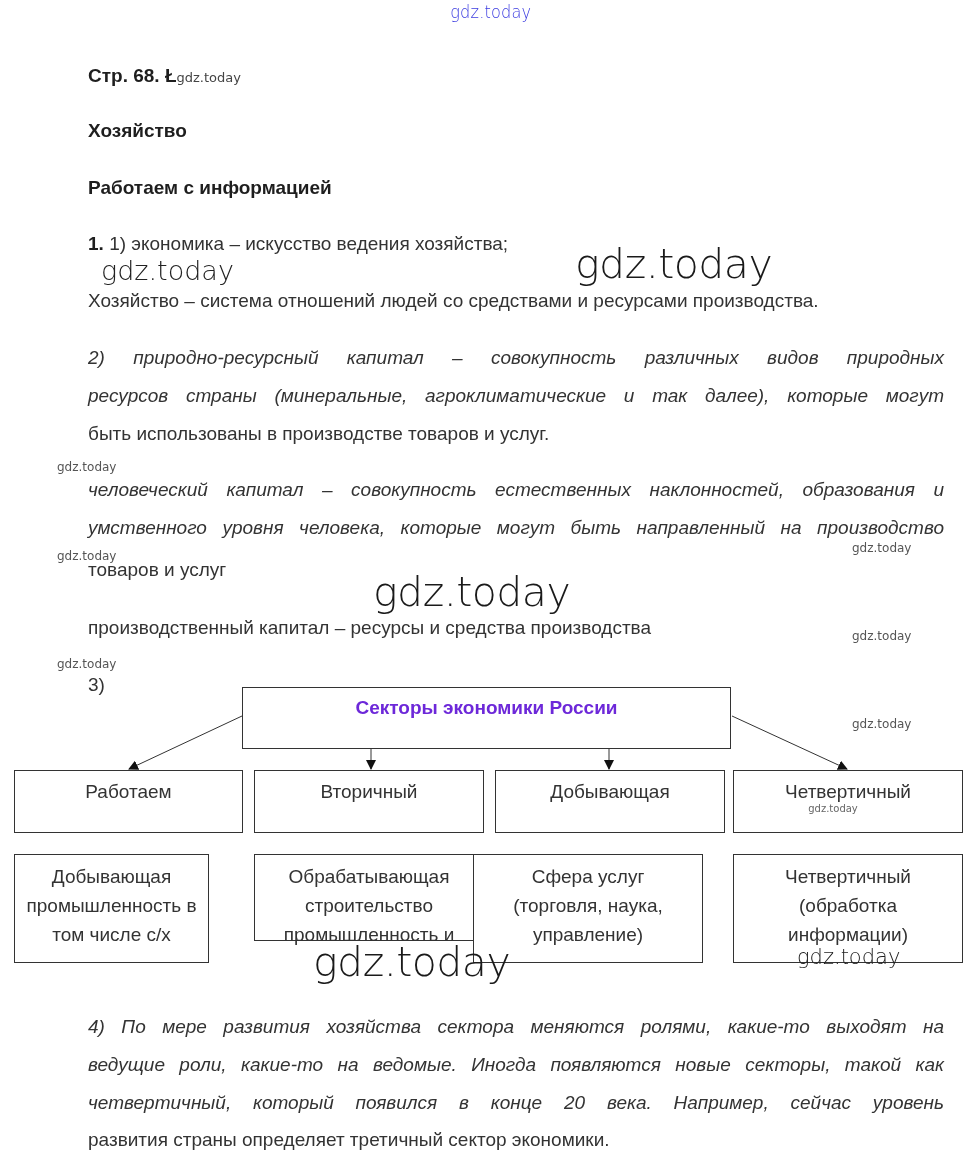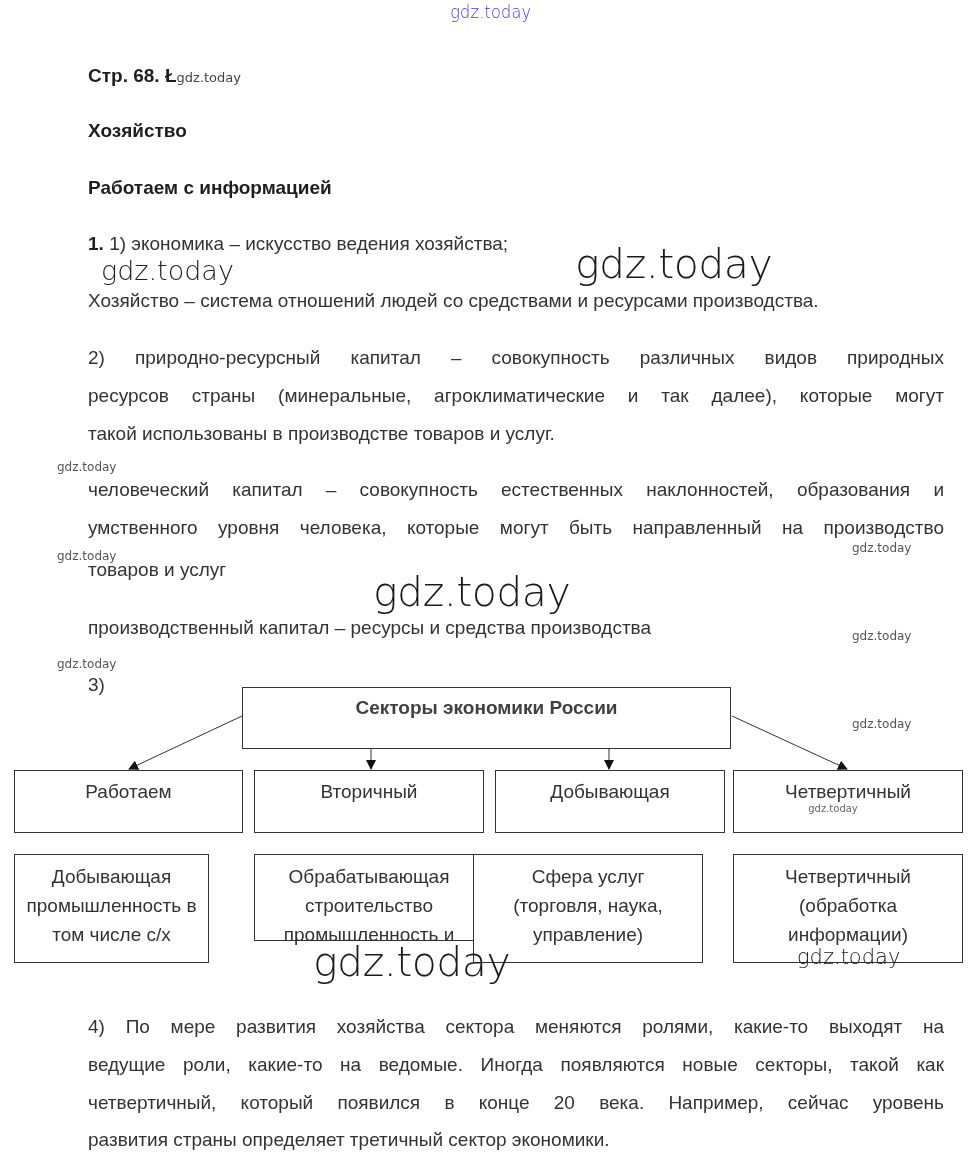--- a/index.html
+++ b/index.html
@@ -7,23 +7,23 @@
     width: 977px; height: 1165px; position: relative; overflow: hidden;
     font-family: "Liberation Sans", sans-serif; color: #222;
   }
   .abs { position: absolute; }
   .wm-top { left: 448px; top: 2px; font-size: 17px; color: #3b3be0; letter-spacing: 0.2px; font-family: "DejaVu Sans", sans-serif; font-weight: 300; transform: scaleX(0.95); }
   .h { font-weight: bold; font-size: 19px; color: #1e1e1e; }
   .wm-small { font-size: 12px; color: #555; font-family: "DejaVu Sans", sans-serif; }
   .wm-mid { font-size: 27px; color: #222; font-family: "DejaVu Sans", sans-serif; font-weight: 300; }
   .wm-big { font-size: 41px; color: #1a1a1a; font-family: "DejaVu Sans", sans-serif; font-weight: 300; letter-spacing: -0.5px; }
   .p { font-size: 19px; color: #333; line-height: 38px; }
-  .just { text-align: justify; text-align-last: justify; }
+  .just { text-align: justify; text-align-last: justify; font-style: italic; }
   .box { position: absolute; border: 1px solid #333; background: #fff; box-sizing: border-box; text-align: center; font-size: 19px; color: #333; }
-  .box-title { font-weight: bold; font-size: 19px; color: #404040; }
+  .box-title { font-weight: bold; font-size: 19px; color: #6d28d9; }
   .desc { line-height: 29px; padding-top: 7px; }
   svg.arrows { position: absolute; left: 0; top: 0; }
 </style>
 </head>
 <body>
 
 <div class="abs wm-top" style="color: rgb(59, 59, 224);">gdz.today</div>
 
 <div class="abs h" style="left:88px; top:65px;text-align:center;">
   <span>Стр. 68.</span>
@@ -35,21 +35,21 @@
 <div class="abs p" style="left:88px; top:225px; line-height:38px;">
   <b style="color:#1e1e1e;">1.</b>
   <span>1) экономика – искусство ведения хозяйства;</span>
 </div>
 <div class="abs wm-mid" style="left:101px; top:255px;">gdz.today</div>
 <div class="abs wm-big" style="left:575px; top:240px;">gdz.today</div>
 <div class="abs p" style="left:88px; top:282px;">Хозяйство – система отношений людей со средствами и ресурсами производства.</div>
 
 <div class="abs p just" style="left:88px; top:339px; width:856px;">2) природно-ресурсный капитал – совокупность различных видов природных</div>
 <div class="abs p just" style="left:88px; top:377px; width:856px;">ресурсов страны (минеральные, агроклиматические и так далее), которые могут</div>
-<div class="abs p" style="left:88px; top:415px;">такой использованы в производстве товаров и услуг.</div>
+<div class="abs p" style="left:88px; top:415px;">быть использованы в производстве товаров и услуг.</div>
 
 <div class="abs wm-small" style="left:57px; top:460px;">gdz.today</div>
 
 <div class="abs p just" style="left:88px; top:471px; width:856px;">человеческий капитал – совокупность естественных наклонностей, образования и</div>
 <div class="abs p just" style="left:88px; top:509px; width:856px;">умственного уровня человека, которые могут быть направленный на производство</div>
 <div class="abs wm-small" style="left:852px; top:541px;">gdz.today</div>
 <div class="abs wm-small" style="left:57px; top:549px;">gdz.today</div>
 <div class="abs p" style="left:88px; top:551px;">товаров и услуг</div>
 
 <div class="abs wm-big" style="left:373px; top:568px;">gdz.today</div>

